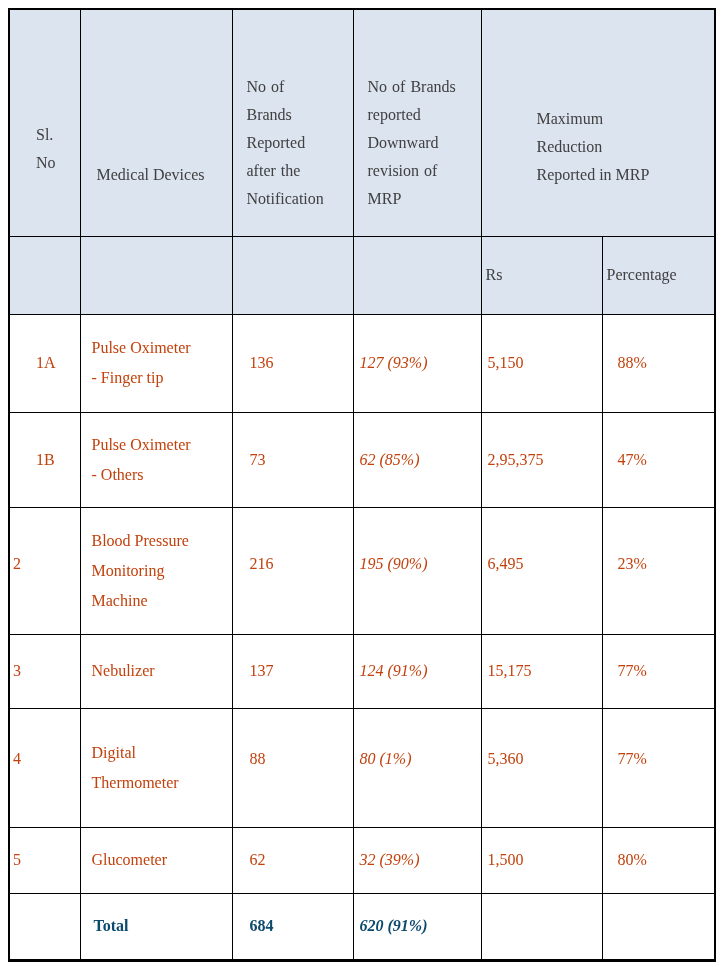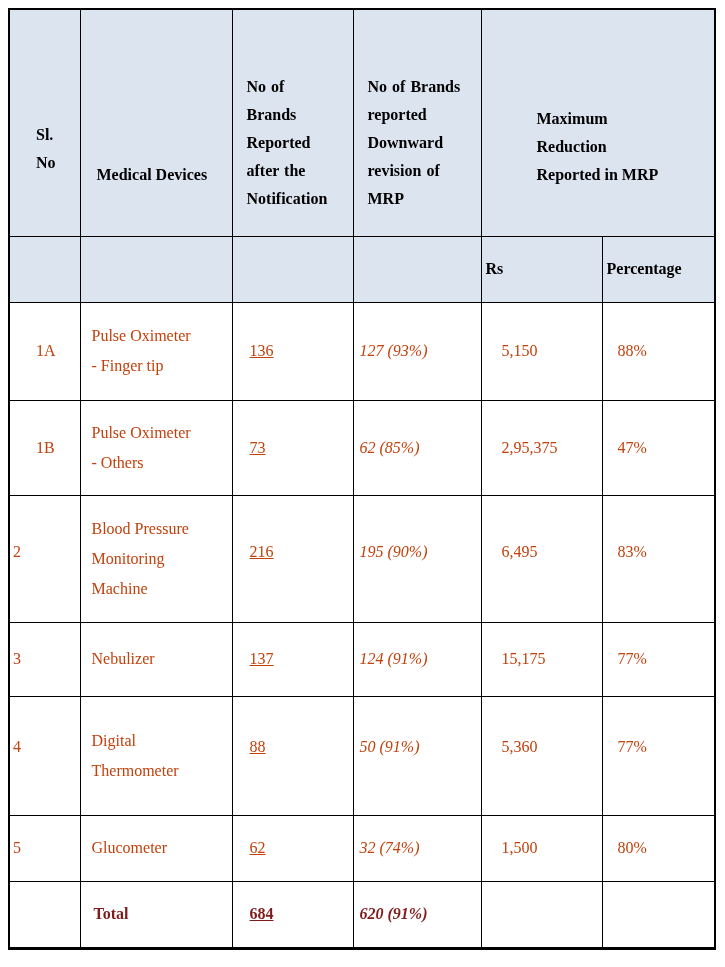--- a/index.html
+++ b/index.html
@@ -32,47 +32,47 @@
     color: #c2410c;
     text-align: left;
     vertical-align: middle;
     padding: 0 10px;
     overflow: hidden;
     box-sizing: border-box;
   }
   
   .mrp tr.hdr th {
     background: #dce4f0;
-    color: #000000;
-    font-weight: bold;
+    color: #404040;
+    font-weight: normal;
     line-height: 28px;
   }
   .h-sl       { white-space: pre-line; padding: 52px 4px 0 26px !important; }
   .h-dev      { padding: 104px 8px 0 16px !important; }
   .h-b3       { text-align: justify; word-spacing: 1px; padding: 40px 19px 0 14px !important; }
   .h-b4       { text-align: justify; word-spacing: 1px; padding: 40px 16px 0 14px !important; }
   .h-max      { white-space: pre-line; padding: 48px 8px 0 55px !important; }
   .h-rs       { text-align: center; padding: 0 4px !important; }
   .h-pct      { text-align: center; padding: 0 4px !important; margin-top: 25px; }
   
   .sl-c  { padding-left: 26px !important; }
   .sl-l  { padding-left: 3px  !important; }
   .dev   { white-space: pre-line; line-height: 30px; padding: 0 14px 0 11px !important; }
   .dev-j { text-align: justify; line-height: 30px; padding: 0 14px 0 11px !important; }
-  .n3    { padding-left: 17px !important; text-decoration: underline; }
+  .n3    { padding-left: 17px !important; }
   .n4    { text-align: center; padding: 0 6px !important; font-style: italic; }
-  .n5    { text-align: center; padding: 0 20px !important; }
+  .n5    { text-align: center; padding: 0 6px !important; }
   .n6    { padding-left: 15px !important; margin-top: 36px; }
   
   .vb2   { vertical-align: bottom; padding-bottom: 14px !important; }
   .vb4   { vertical-align: bottom; padding-bottom: 18px !important; }
   
   .mrp tr.total td {
     font-weight: bold;
-    color: #7f1d1d;
+    color: #0c4a6e;
   }
   .t-label { padding-left: 13px !important; }
 </style>
 </head>
 <body>
 
 <div class="page">
   <table class="mrp">
     <colgroup>
       <col style="width:71px">
@@ -88,21 +88,21 @@
       <th class="h-sl">Sl.
 No</th>
       <th class="h-dev">Medical Devices</th>
       <th class="h-b3">No of Brands Reported after the Notification</th>
       <th class="h-b4">No of Brands reported Downward revision of MRP</th>
       <th class="h-max" colspan="2">Maximum
 Reduction
 Reported in MRP</th>
     </tr>
 
-    <tr class="hdr" style="height:66px">
+    <tr class="hdr" style="height:78px">
       <th></th>
       <th></th>
       <th></th>
       <th></th>
       <th class="h-rs">Rs</th>
       <th class="h-pct">Percentage</th>
     </tr>
 
     <tr style="height:98px">
       <td class="sl-c">1A</td>
@@ -123,47 +123,47 @@
       <td class="n5">2,95,375</td>
       <td class="n6">47%</td>
     </tr>
 
     <tr style="height:127px">
       <td class="sl-l vb2">2</td>
       <td class="dev-j">Blood Pressure Monitoring Machine</td>
       <td class="n3 vb2">216</td>
       <td class="n4 vb2">195 (90%)</td>
       <td class="n5 vb2">6,495</td>
-      <td class="n6 vb2">83%</td>
+      <td class="n6 vb2">23%</td>
     </tr>
 
     <tr style="height:74px">
       <td class="sl-l">3</td>
       <td class="dev">Nebulizer</td>
       <td class="n3">137</td>
       <td class="n4">124 (91%)</td>
       <td class="n5">15,175</td>
       <td class="n6">77%</td>
     </tr>
 
     <tr style="height:119px">
       <td class="sl-l vb4">4</td>
       <td class="dev">Digital
 Thermometer</td>
       <td class="n3 vb4">88</td>
-      <td class="n4 vb4">50 (91%)</td>
+      <td class="n4 vb4">80 (1%)</td>
       <td class="n5 vb4">5,360</td>
       <td class="n6 vb4">77%</td>
     </tr>
 
     <tr style="height:66px">
       <td class="sl-l">5</td>
       <td class="dev">Glucometer</td>
       <td class="n3">62</td>
-      <td class="n4">32 (74%)</td>
+      <td class="n4">32 (39%)</td>
       <td class="n5">1,500</td>
       <td class="n6">80%</td>
     </tr>
 
     <tr class="total" style="height:67px">
       <td></td>
       <td class="t-label">Total</td>
       <td class="n3">684</td>
       <td class="n4">620 (91%)</td>
       <td></td>

